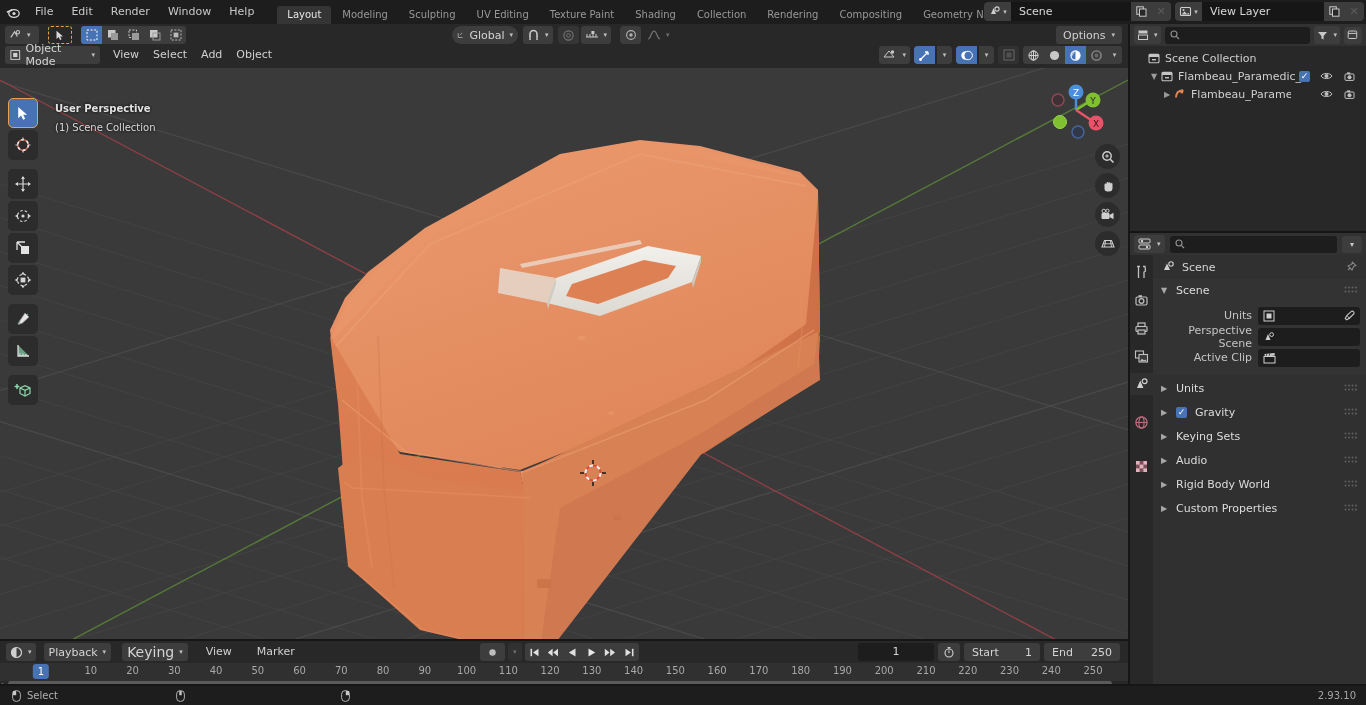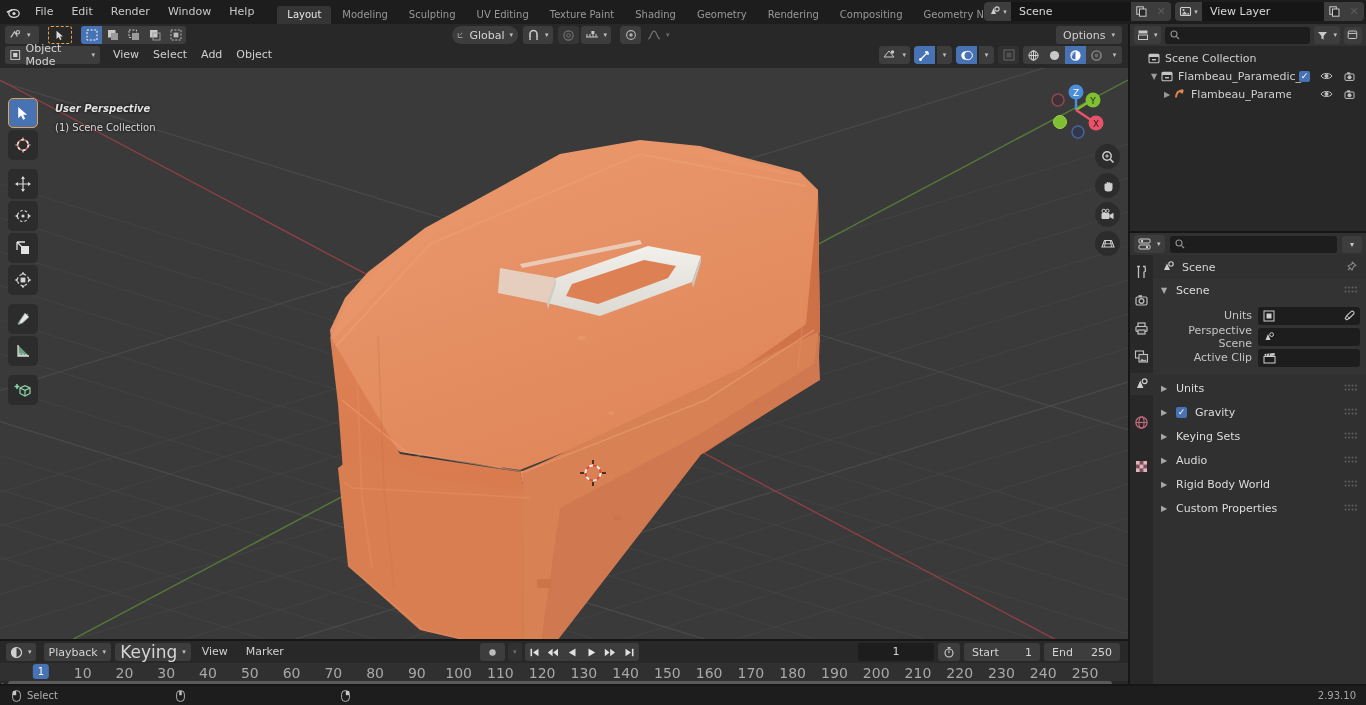--- a/index.html
+++ b/index.html
@@ -105,21 +105,21 @@
   .pfield{ flex:1; height:18px; background:#1d1d1d; border-radius:3px; display:flex; align-items:center; padding:0 5px; gap:4px; position:relative; }
   .eyedrop{ position:absolute; right:5px; top:3px; }
   .checkbox{ width:11px; height:11px; border-radius:2px; background:#4772b3; display:inline-flex; align-items:center; justify-content:center; color:#fff; font-size:9px; }
 
   
   .timeline{
     position:absolute; left:0; top:641px; width:1128px; height:44px; background:#282828;
   }
   .tl-header{ height:22px; display:flex; align-items:center; padding-left:6px; gap:4px; position:relative;}
   .tl-ruler{ position:absolute; left:0; top:22px; width:1128px; height:18px; background:#303030; }
-  .tick{ position:absolute; top:2px; font-size:14px; color:#a8a8a8; transform:translateX(-50%); }
+  .tick{ position:absolute; top:2px; font-size:10px; color:#a8a8a8; transform:translateX(-50%);margin-left:8px; }
   .playhead{ position:absolute; top:1px; height:15px; background:#4772b3; border-radius:3px; color:#fff; font-size:10px; line-height:15px; padding:0 5px; transform:translateX(-50%); }
   .tl-scroll{ position:absolute; left:8px; top:40px; height:5px; background:#5a5a5a; border-radius:3px; }
   .tcontrol{ height:18px; display:flex; align-items:center; background:#3d3d3d; border-radius:3px; }
   .tnum{ background:#1d1d1d; height:18px; line-height:18px; text-align:center; font-size:11px; border-radius:3px; }
 
   
   .status{
     position:absolute; left:0; top:686px; width:1366px; height:19px; background:#1d1d1d;
     display:flex; align-items:center; font-size:10px; color:#b0b0b0;
   }
@@ -148,21 +148,21 @@
         <div class="menu-item">Window</div>
         <div class="menu-item">Help</div>
       </div>
     <div class="wstabs" id="wstabs">
         <div class="wstab active">Layout</div>
         <div class="wstab">Modeling</div>
         <div class="wstab">Sculpting</div>
         <div class="wstab">UV Editing</div>
         <div class="wstab">Texture Paint</div>
         <div class="wstab">Shading</div>
-        <div class="wstab">Geometry</div>
+        <div class="wstab">Collection</div>
         <div class="wstab">Rendering</div>
         <div class="wstab">Compositing</div>
         <div class="wstab">Geometry Nodes</div>
         <div class="wstab">Scripting</div>
         <div class="wstab plus">+</div>
       </div>
 
     <div class="topright">
       <div class="id-block">
         <div class="id-icon">
@@ -519,21 +519,21 @@
           <circle r="7.5" fill="none" stroke="#e04a3a" stroke-width="2"></circle>
           <circle r="7.5" fill="none" stroke="#f5f5f5" stroke-width="2" stroke-dasharray="3.9 3.9"></circle>
           <line x1="0" y1="-13" x2="0" y2="-9" stroke="#111" stroke-width="1.4"></line>
           <line x1="0" y1="9" x2="0" y2="13" stroke="#111" stroke-width="1.4"></line>
           <line x1="-13" y1="0" x2="-9" y2="0" stroke="#111" stroke-width="1.4"></line>
           <line x1="9" y1="0" x2="13" y2="0" stroke="#111" stroke-width="1.4"></line>
         </g>
       </svg>
 
       <div class="vp-overlay-text">
-        <div style="font-weight:bold;font-style:italic;">User Perspective</div>
+        <div style="font-weight:bold;">User Perspective</div>
         <div class="t2">(1) Scene Collection</div>
       </div>
 
       <div class="tool-col">
         <div class="tool-btn active">
           <svg width="14" height="15" viewBox="0 0 10 11">
               <path d="M1.5 0.8 L1.5 9 L3.6 7 L5.1 10 L6.6 9.3 L5.1 6.4 L8 6.4 Z" fill="#fff"></path>
             </svg>
         </div>
         <div class="tool-btn">
@@ -1007,27 +1007,27 @@
 
   <div class="timeline">
     <div class="tl-header">
       <div class="drop" style="padding:0 4px;">
         <svg width="13" height="13" viewBox="0 0 13 13">
             <circle cx="6.5" cy="6.5" r="5" fill="none" stroke="#d0d0d0" stroke-width="1.2"></circle>
             <path d="M6.5 1.5 A5 5 0 0 0 6.5 11.5 Z" fill="#d0d0d0"></path>
           </svg>
         <span style="font-size:7px;color:#c0c0c0;">▾</span>
       </div>
-      <div id="tlmenus" style="display:flex;gap:4px;margin-left:4px;justify-content:center;">
+      <div id="tlmenus" style="display:flex;gap:11px;margin-left:4px;justify-content:center;">
           <div class="drop">
             <span style="font-size: 11px;">Playback</span>
             <span style="font-size: 7px; color: rgb(192, 192, 192);">▾</span>
           </div>
           <div class="drop">
-            <span style="font-size: 17px;">Keying</span>
+            <span style="font-size: 14px;">Keying</span>
             <span style="font-size: 7px; color: rgb(192, 192, 192);">▾</span>
           </div>
           <div class="txtbtn">View</div>
           <div class="txtbtn">Marker</div>
         </div>
 
       <div style="position:absolute;left:480px;display:flex;align-items:center;gap:3px;">
         <div class="tcontrol" style="padding:0 7px;">
           <svg width="11" height="11" viewBox="0 0 11 11">
               <circle cx="5.5" cy="5.5" r="3.2" fill="#bdbdbd"></circle>

